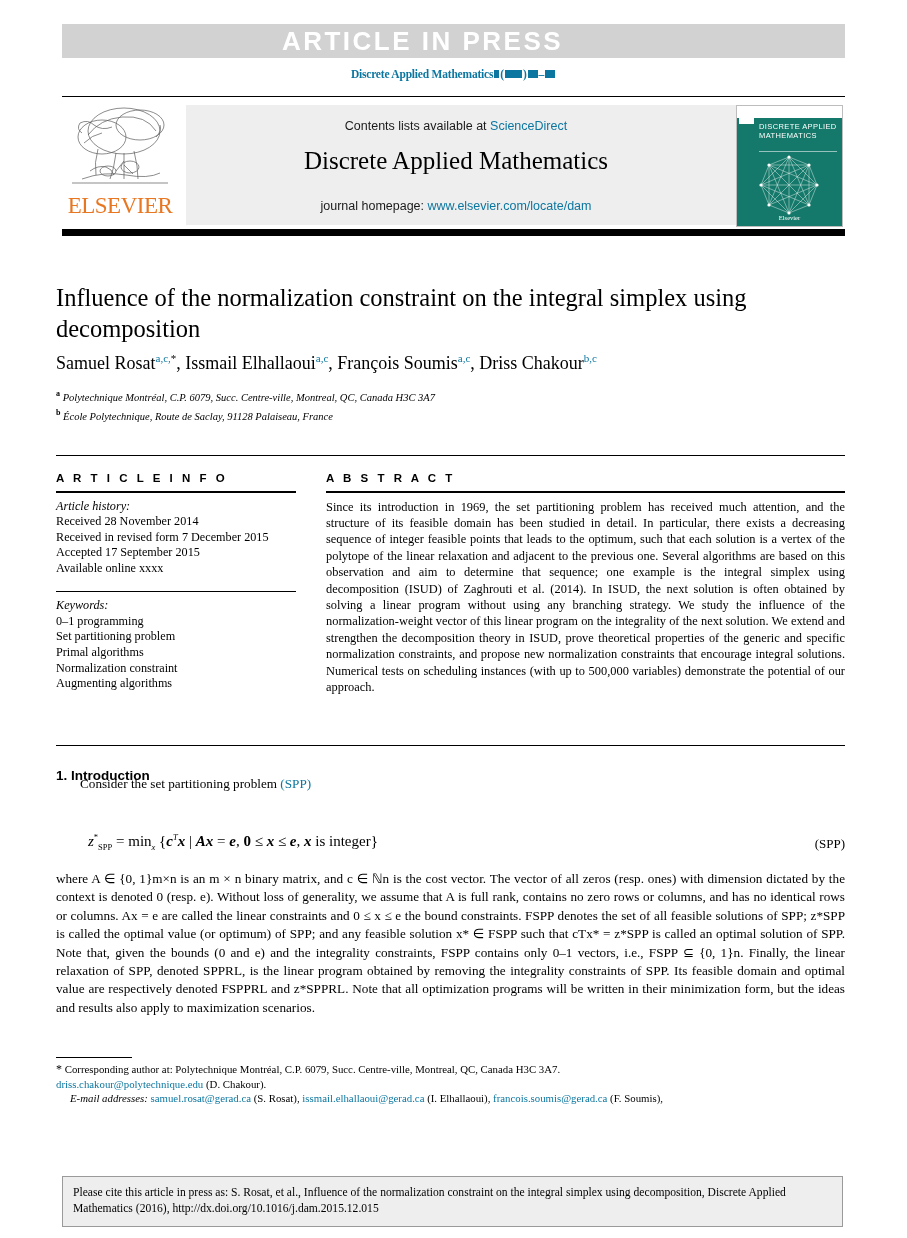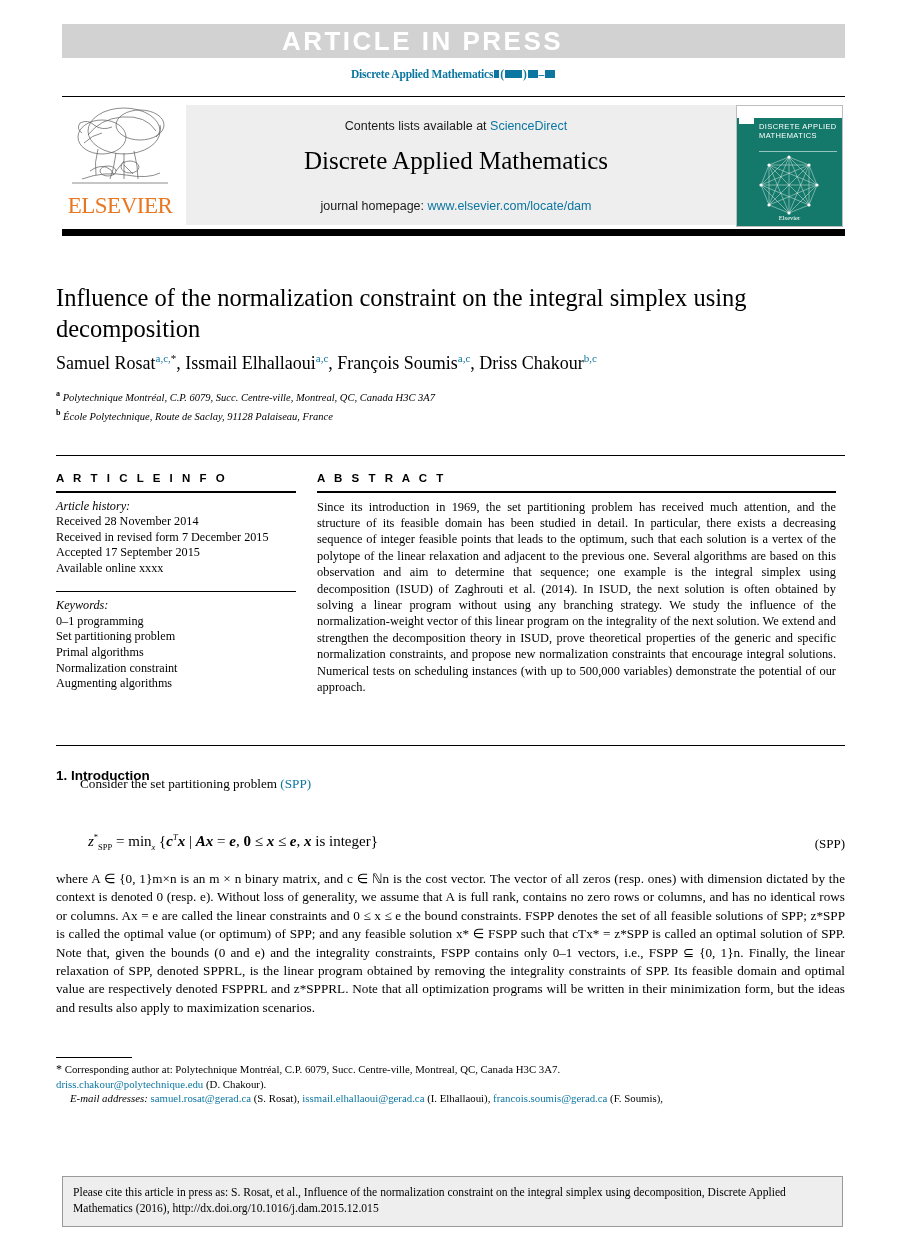--- a/index.html
+++ b/index.html
@@ -217,21 +217,21 @@
     width: 789px; height: 1px;
     background: #000;
   }
   .info-col {
     position: absolute;
     left: 56px; top: 472px;
     width: 240px;
   }
   .abs-col {
     position: absolute;
-    left: 317px; top: 472px;
+    left: 326px; top: 472px;
     width: 519px;
   }
   .sechead {
     font-family: "Liberation Sans", sans-serif;
     font-weight: bold;
     font-size: 11.5px;
     letter-spacing: 3px;
     color: #000;
   }
   .rule {

